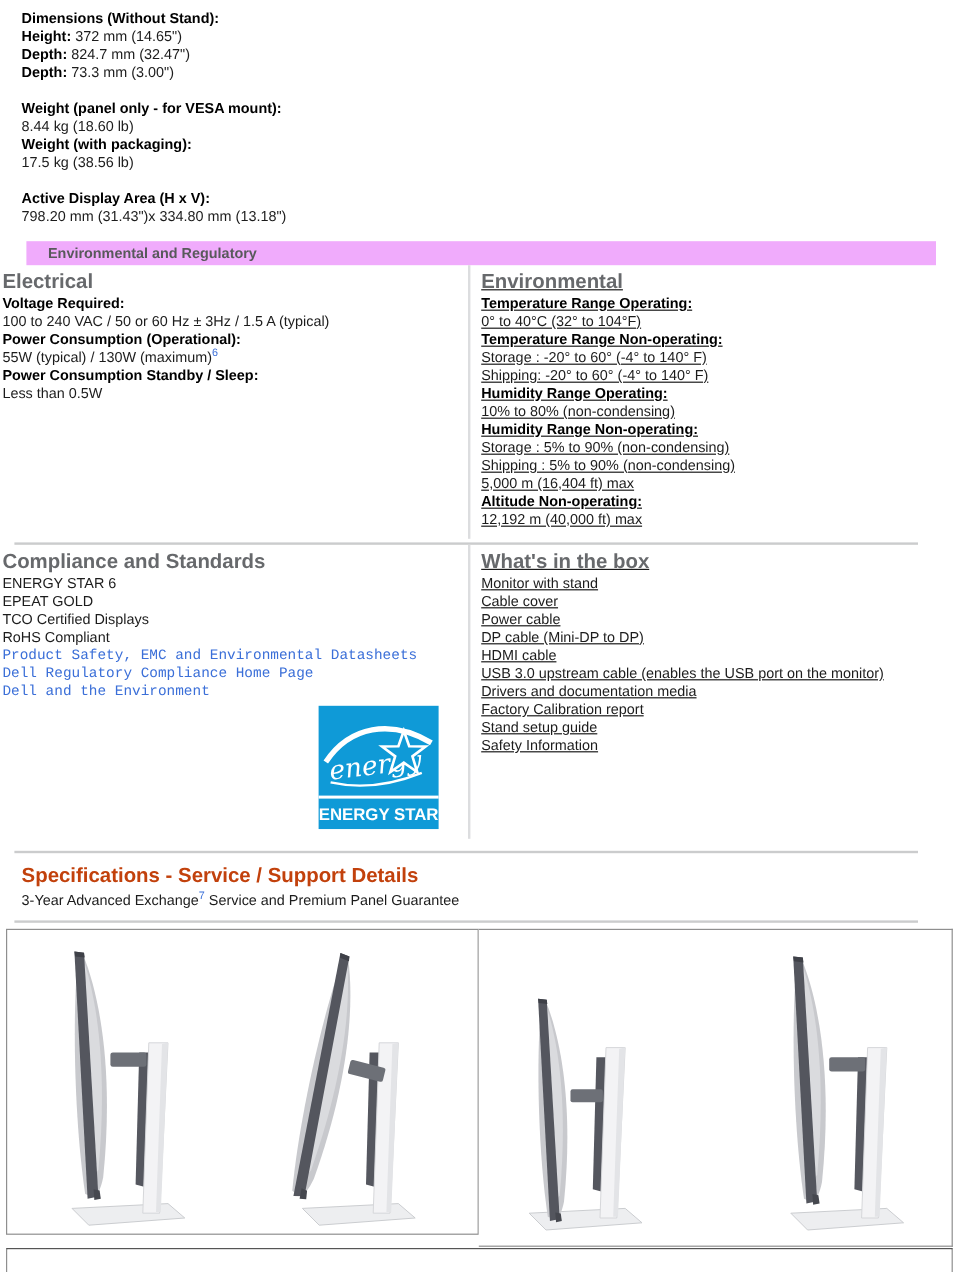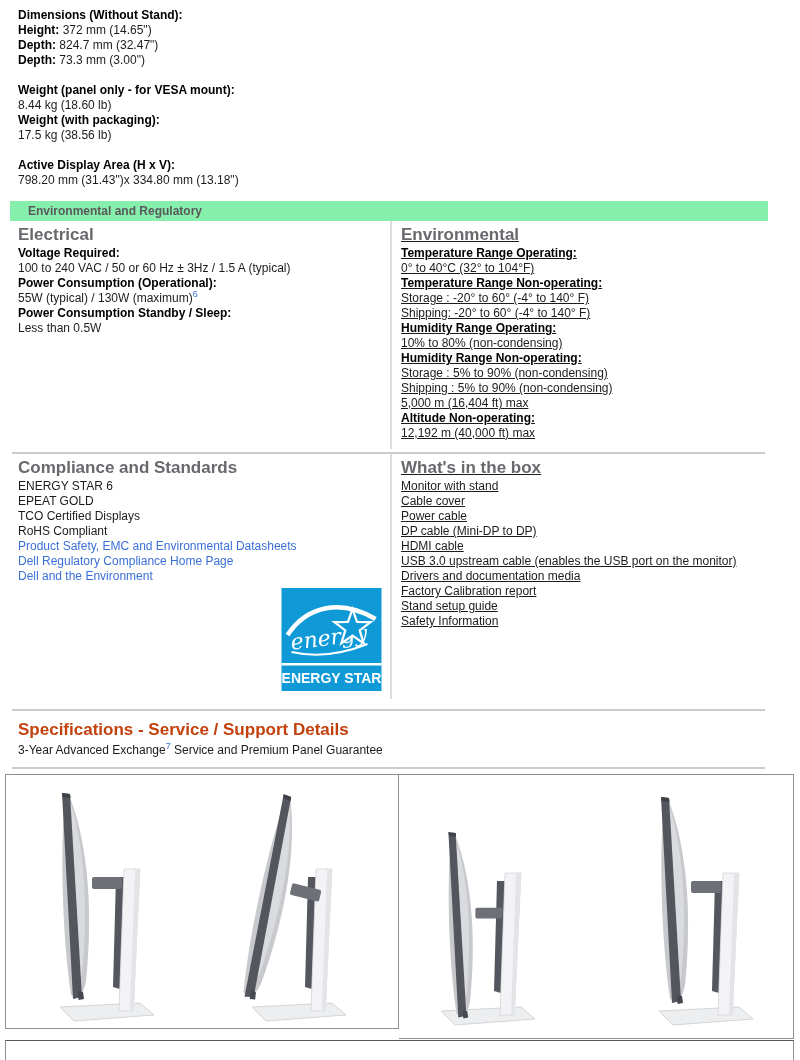--- a/index.html
+++ b/index.html
@@ -3,30 +3,30 @@
 <meta charset="utf-8">
 <style>
   * { margin:0; padding:0; box-sizing:border-box; }
   html,body { width:800px; height:1060px; overflow:hidden; background:#fff;
     font-family:"Liberation Sans", sans-serif; font-size:12px; line-height:15px; color:#1c1c1c; }
   .line { min-height:15px; white-space:pre-wrap; }
   .lbl { font-weight:bold; color:#000; }
   .gap { height:15px; }
   .top-block { padding:8px 0 0 18px; }
 
-  .bar { margin:13px 0 0 10px; width:758px; height:20px; background:#86efac;
+  .bar { margin:13px 0 0 22px; width:758px; height:20px; background:#f0abfc;
     color:#58595b; font-weight:bold; line-height:20px; padding-left:18px; }
 
   .grid { display:grid; grid-template-columns:390px 1fr; }
-  .col-l { padding:4px 14px 8px 18px; }
+  .col-l { padding:4px 14px 8px 2px; }
   .col-r { border-left:2px solid #dcdddf; padding:4px 6px 8px 9px;text-decoration:underline; }
   h2.sec { font-size:17px; line-height:20px; font-weight:bold; color:#67696c; margin-bottom:1px; }
   .spec-item .lbl { display:block; }
   sup.supnote { color:#3b6fd8; font-size:9px; line-height:0; cursor:pointer; }
-  a.link { color:#3b6fd8; text-decoration:none; cursor:pointer; display:block; min-height:15px; }
+  a.link { color:#3b6fd8; text-decoration:none; cursor:pointer; display:block; min-height:15px;font-family:Liberation Mono, monospace; }
 
   .hr { height:2px; background:#cbcccd; margin-left:12px; width:753px; }
   .hr1 { margin-top:3px; }
   .hr2 { margin-top:10px; }
   .hr3 { margin-top:9px; }
 
   .logo-wrap { margin:4px 0 0 263px; width:101px; height:103px; }
 
   .svc-head { margin:8px 0 3px 18px; font-size:17px; line-height:21px; font-weight:bold; color:#c2410c; }
   .svc-sub { margin-left:18px; }

